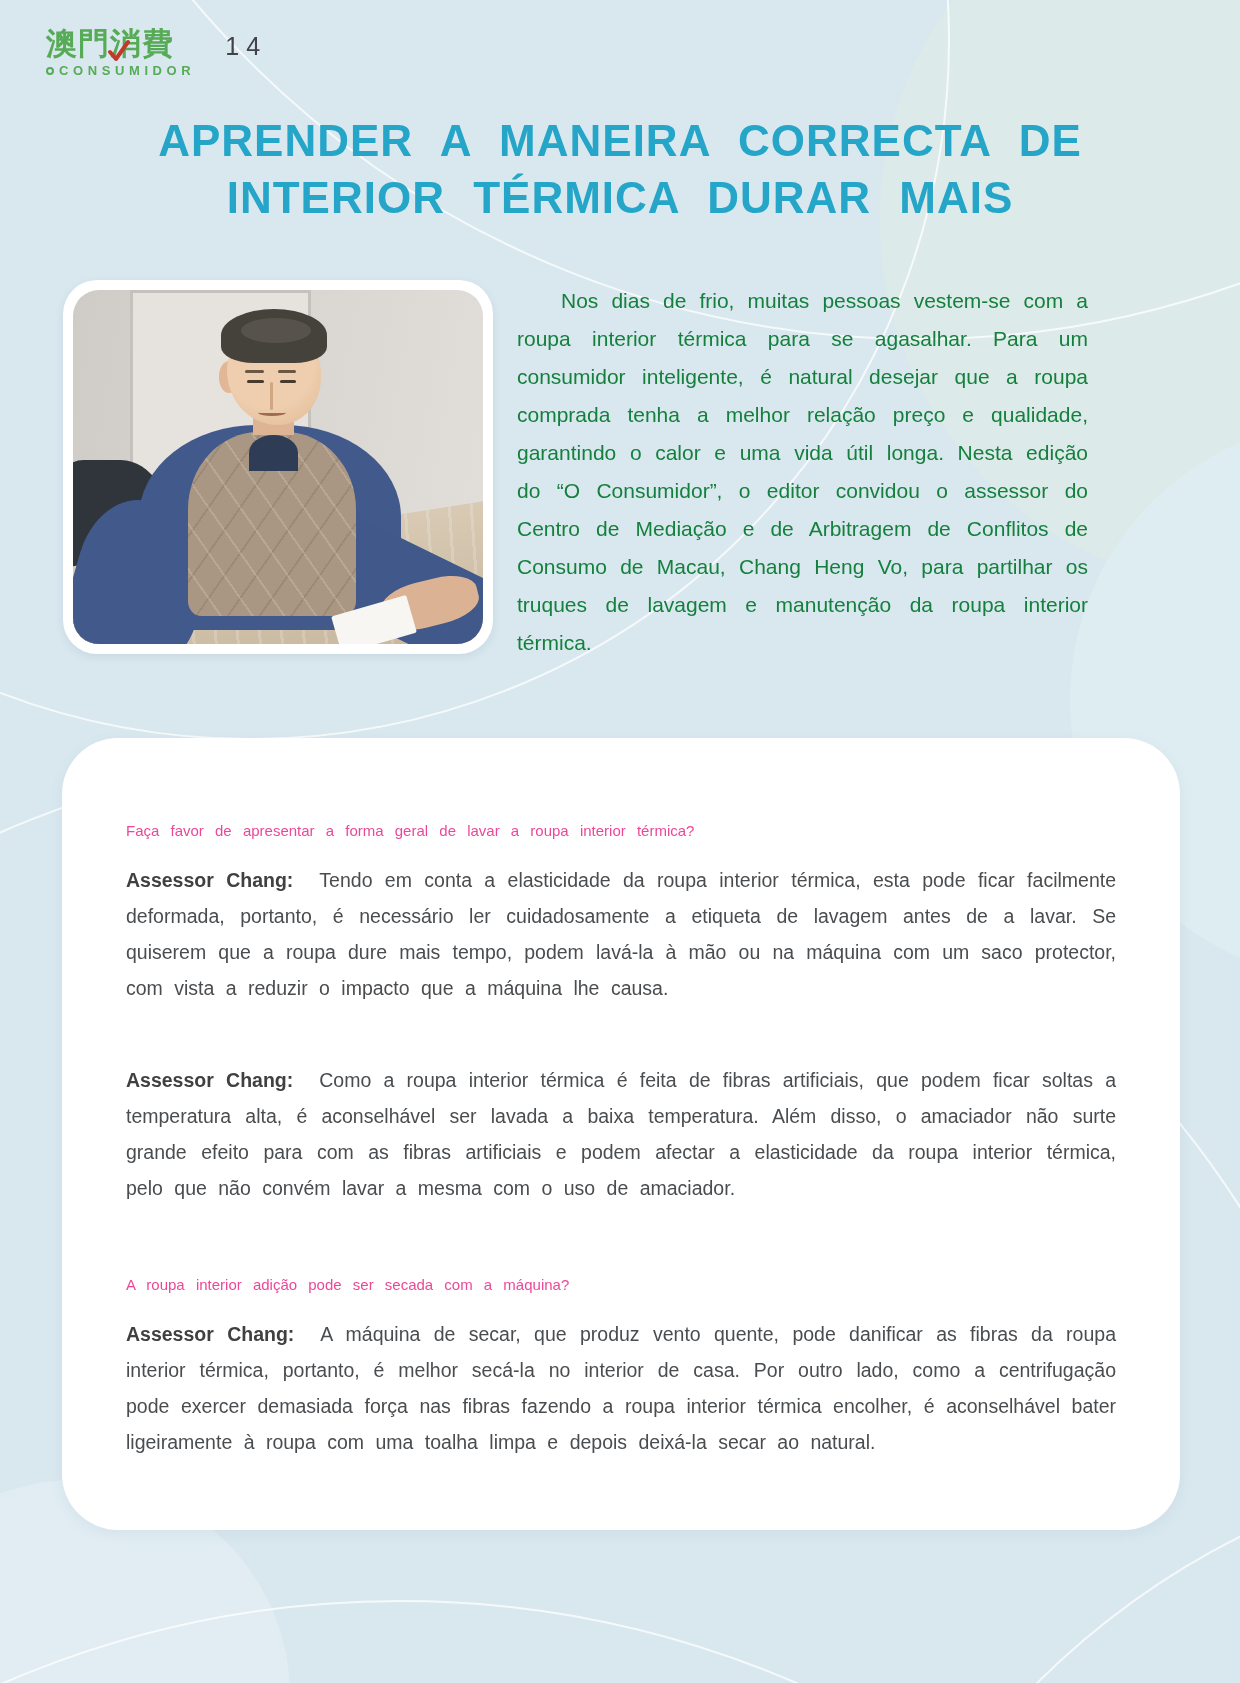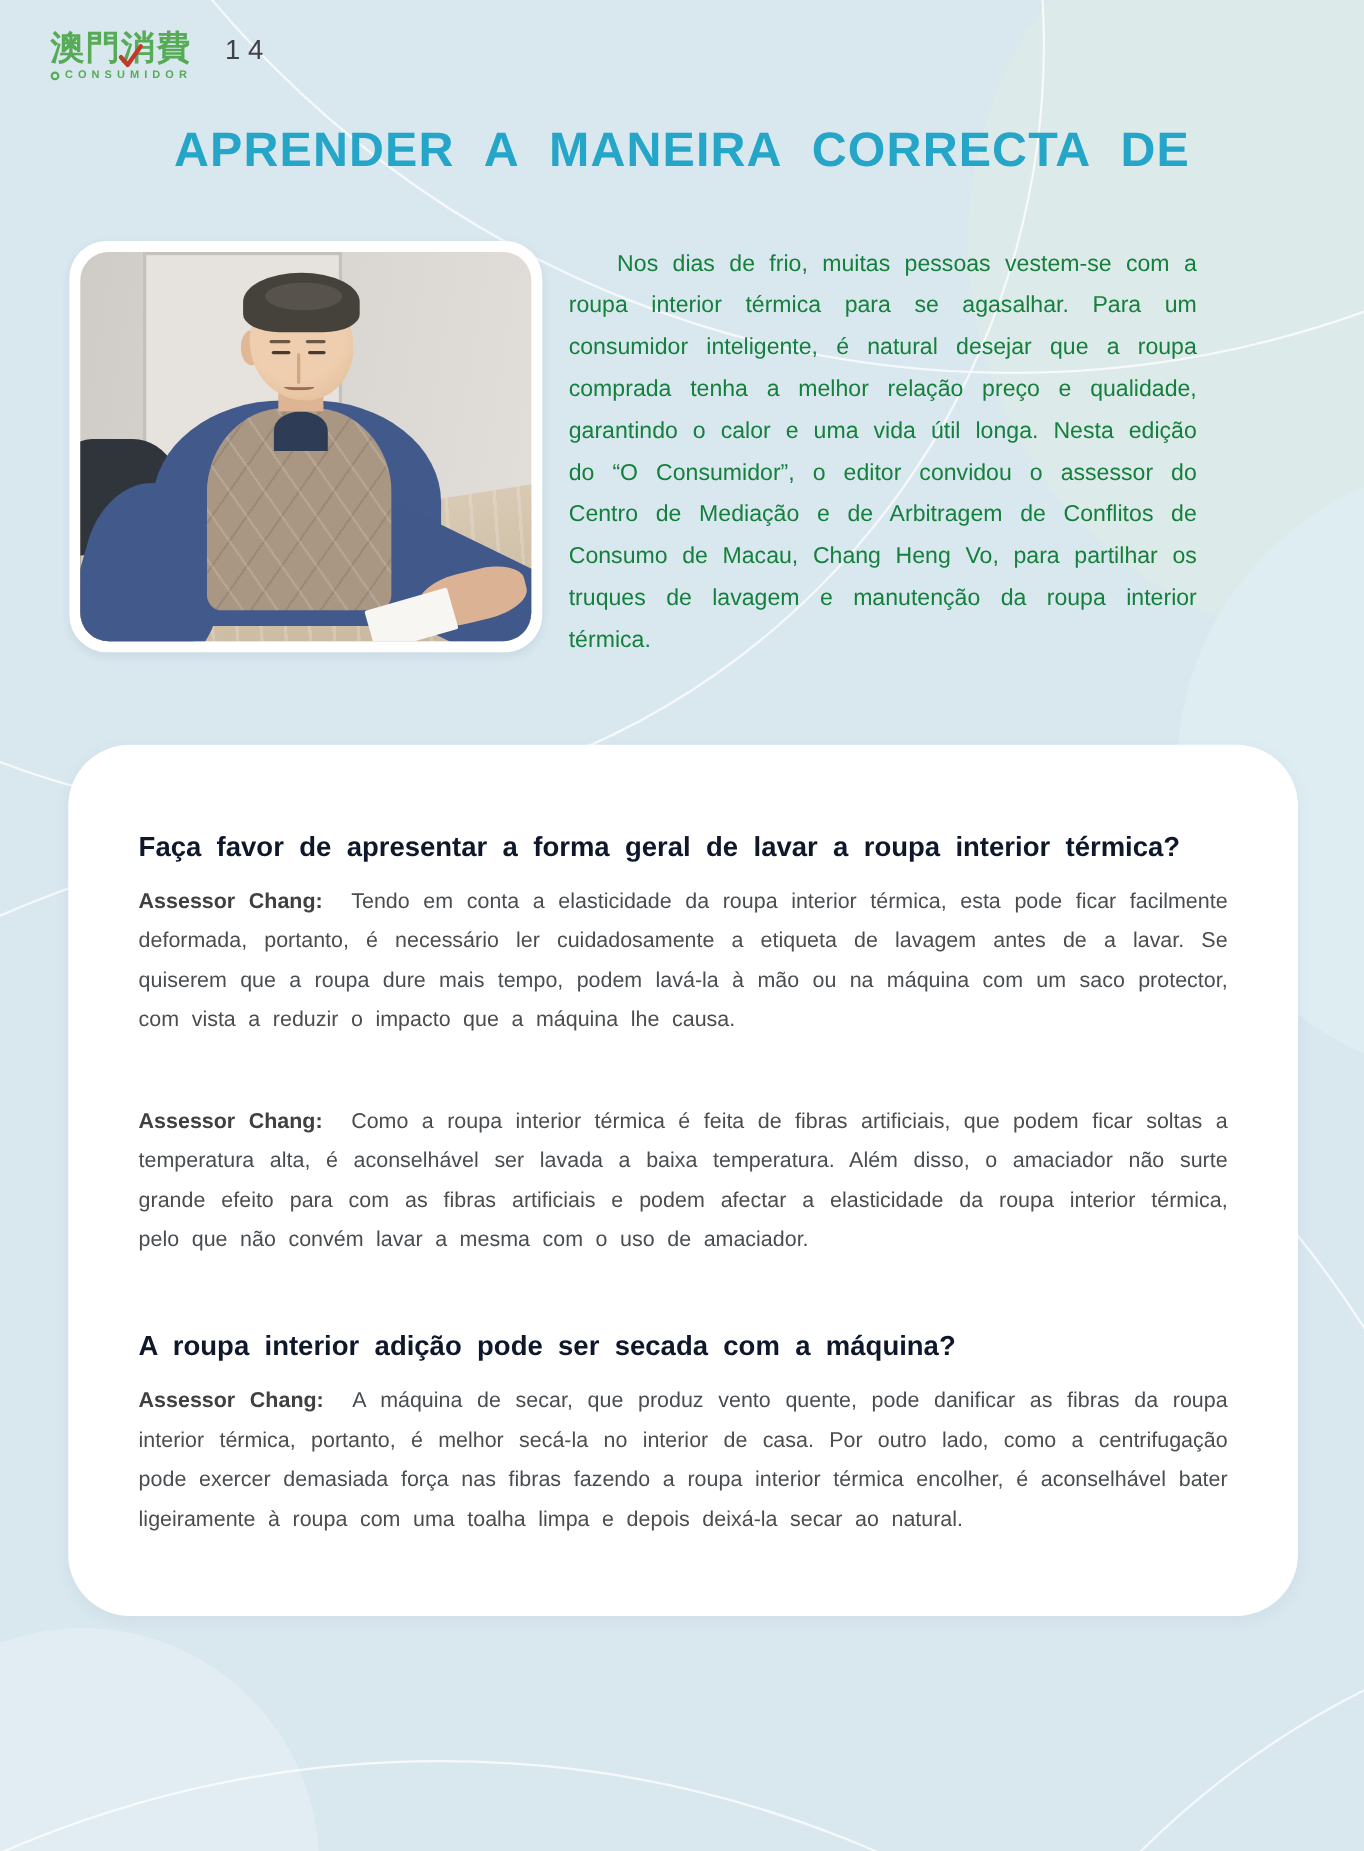--- a/index.html
+++ b/index.html
@@ -21,21 +21,21 @@
   .arc4 { left:-600px; top:1600px; width:2000px; height:2000px; }
   .arc5 { left:800px; top:1450px; width:1600px; height:1600px; }
 
   
   .header { position:relative; display:flex; align-items:flex-start; padding:26px 0 0 46px; }
   .logo { position:relative; }
   .logo-cn { font-size:31px; font-weight:700; color:#57ab57; letter-spacing:1px; line-height:36px; }
   .logo-check { position:absolute; left:61px; top:13px; width:24px; height:24px; }
   .logo-sub { display:flex; align-items:center; margin-top:1px; }
   .logo-dot { width:8px; height:8px; border:2px solid #57ab57; border-radius:50%; margin-right:5px; }
-  .logo-sub-text { font-size:10px; font-weight:700; color:#57ab57; letter-spacing:4.6px; }
+  .logo-sub-text { font-size:13px; font-weight:700; color:#57ab57; letter-spacing:4.6px; }
   .page-num { margin-left:30px; margin-top:6px; font-size:25px; color:#3f4347; letter-spacing:7px; font-weight:400; }
 
   
   .title { position:relative; margin-top:34px; text-align:center; color:#25a5c7; }
   .title-line { font-size:44px; font-weight:700; line-height:57px; letter-spacing:1px; word-spacing:15px; }
 
   
   .feature { position:relative; display:flex; margin:54px 152px 0 63px; gap:24px; }
   .photo-frame {
     flex:0 0 430px; height:374px; background:#ffffff; border-radius:34px; padding:10px;
@@ -82,21 +82,21 @@
 
   
   .card {
     position:relative; margin:76px 60px 0 62px; width:1118px;
     background:#ffffff; border-radius:56px; padding:70px 64px 70px 64px;
     box-shadow:0 4px 14px rgba(90,120,140,.08);
   }
   .qa-item { margin-bottom:56px; }
   .qa-item:last-child { margin-bottom:0; }
   .qa-q {
-    font-size:25px; font-weight:700; color:#0f172a; line-height:46px;
+    font-size:15px; font-weight:400; color:#ec4899; line-height:46px;
     word-spacing:7px; margin-bottom:8px;
   }
   .qa-a {
     font-size:19.5px; line-height:36px; color:#4a4d50; text-align:justify; word-spacing:6px;
   }
   .qa-a strong { color:#404040; font-weight:700; margin-right:26px; }
 </style>
 </head>
 <body>
 
@@ -120,20 +120,21 @@
       <div class="logo-sub">
         <span class="logo-dot"></span>
         <span class="logo-sub-text">CONSUMIDOR</span>
       </div>
     </div>
     <div class="page-num">14</div>
   </div>
 
   <div class="title">
     <div class="title-line">APRENDER A MANEIRA CORRECTA DE</div>
+    <div class="title-line">INTERIOR TÉRMICA DURAR MAIS</div>
   </div>
 
   <div class="feature">
     <div class="photo-frame">
       <div class="photo-inner">
         <div class="ph door"></div>
         <div class="ph door-handle"></div>
         <div class="ph chair"></div>
         <div class="ph desk"></div>
         <div class="ph arm-left"></div>

